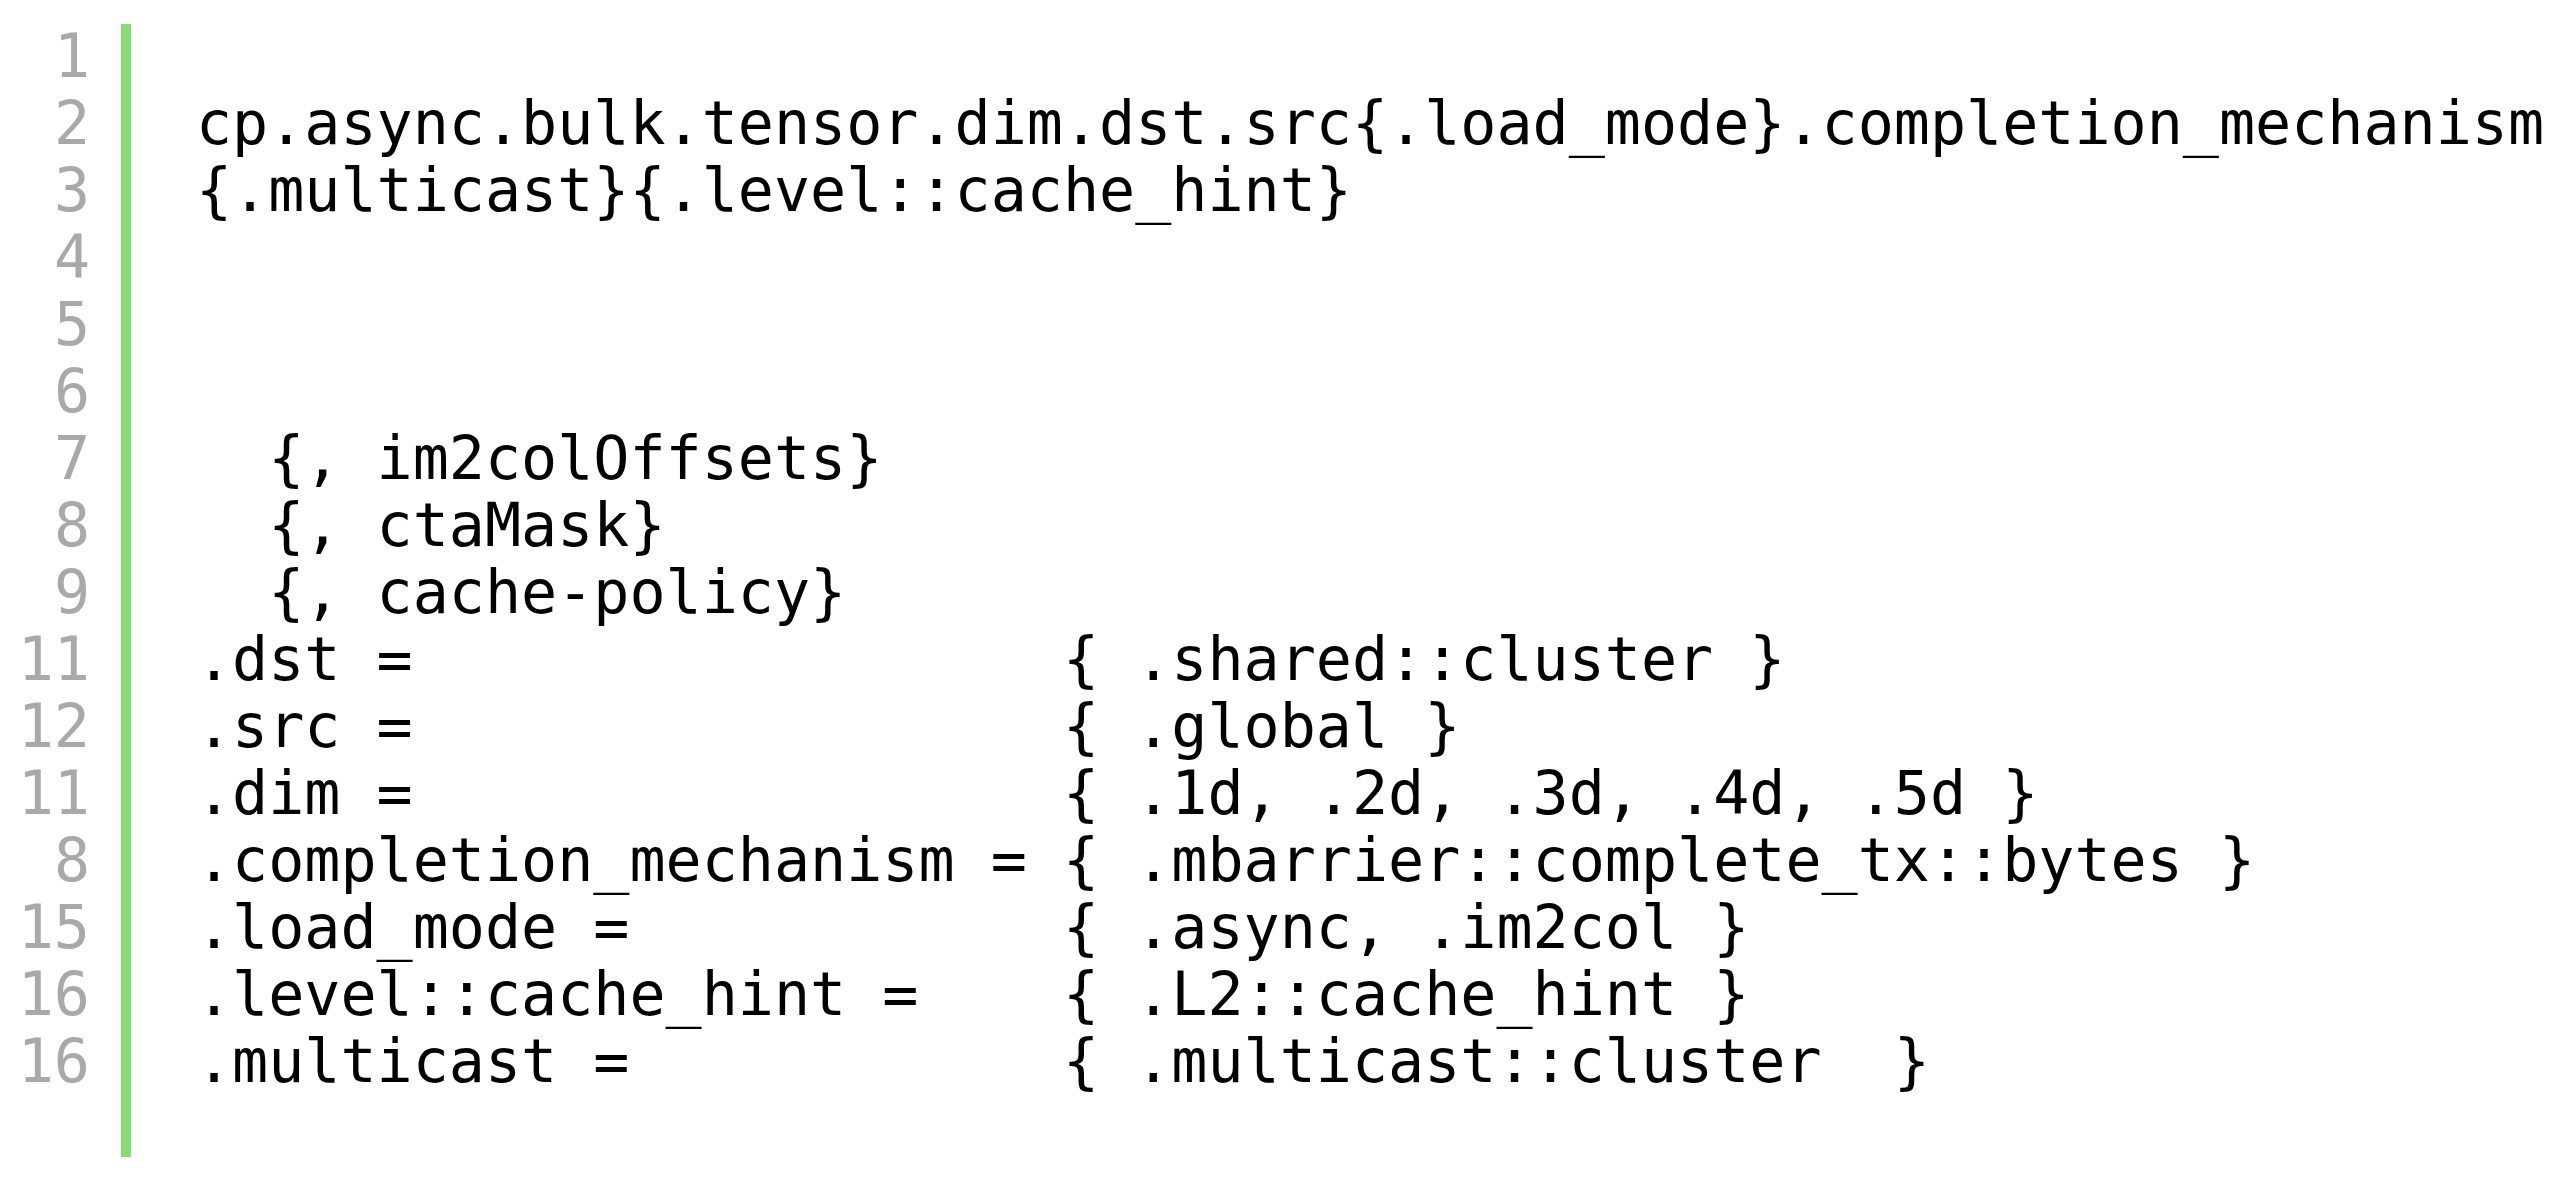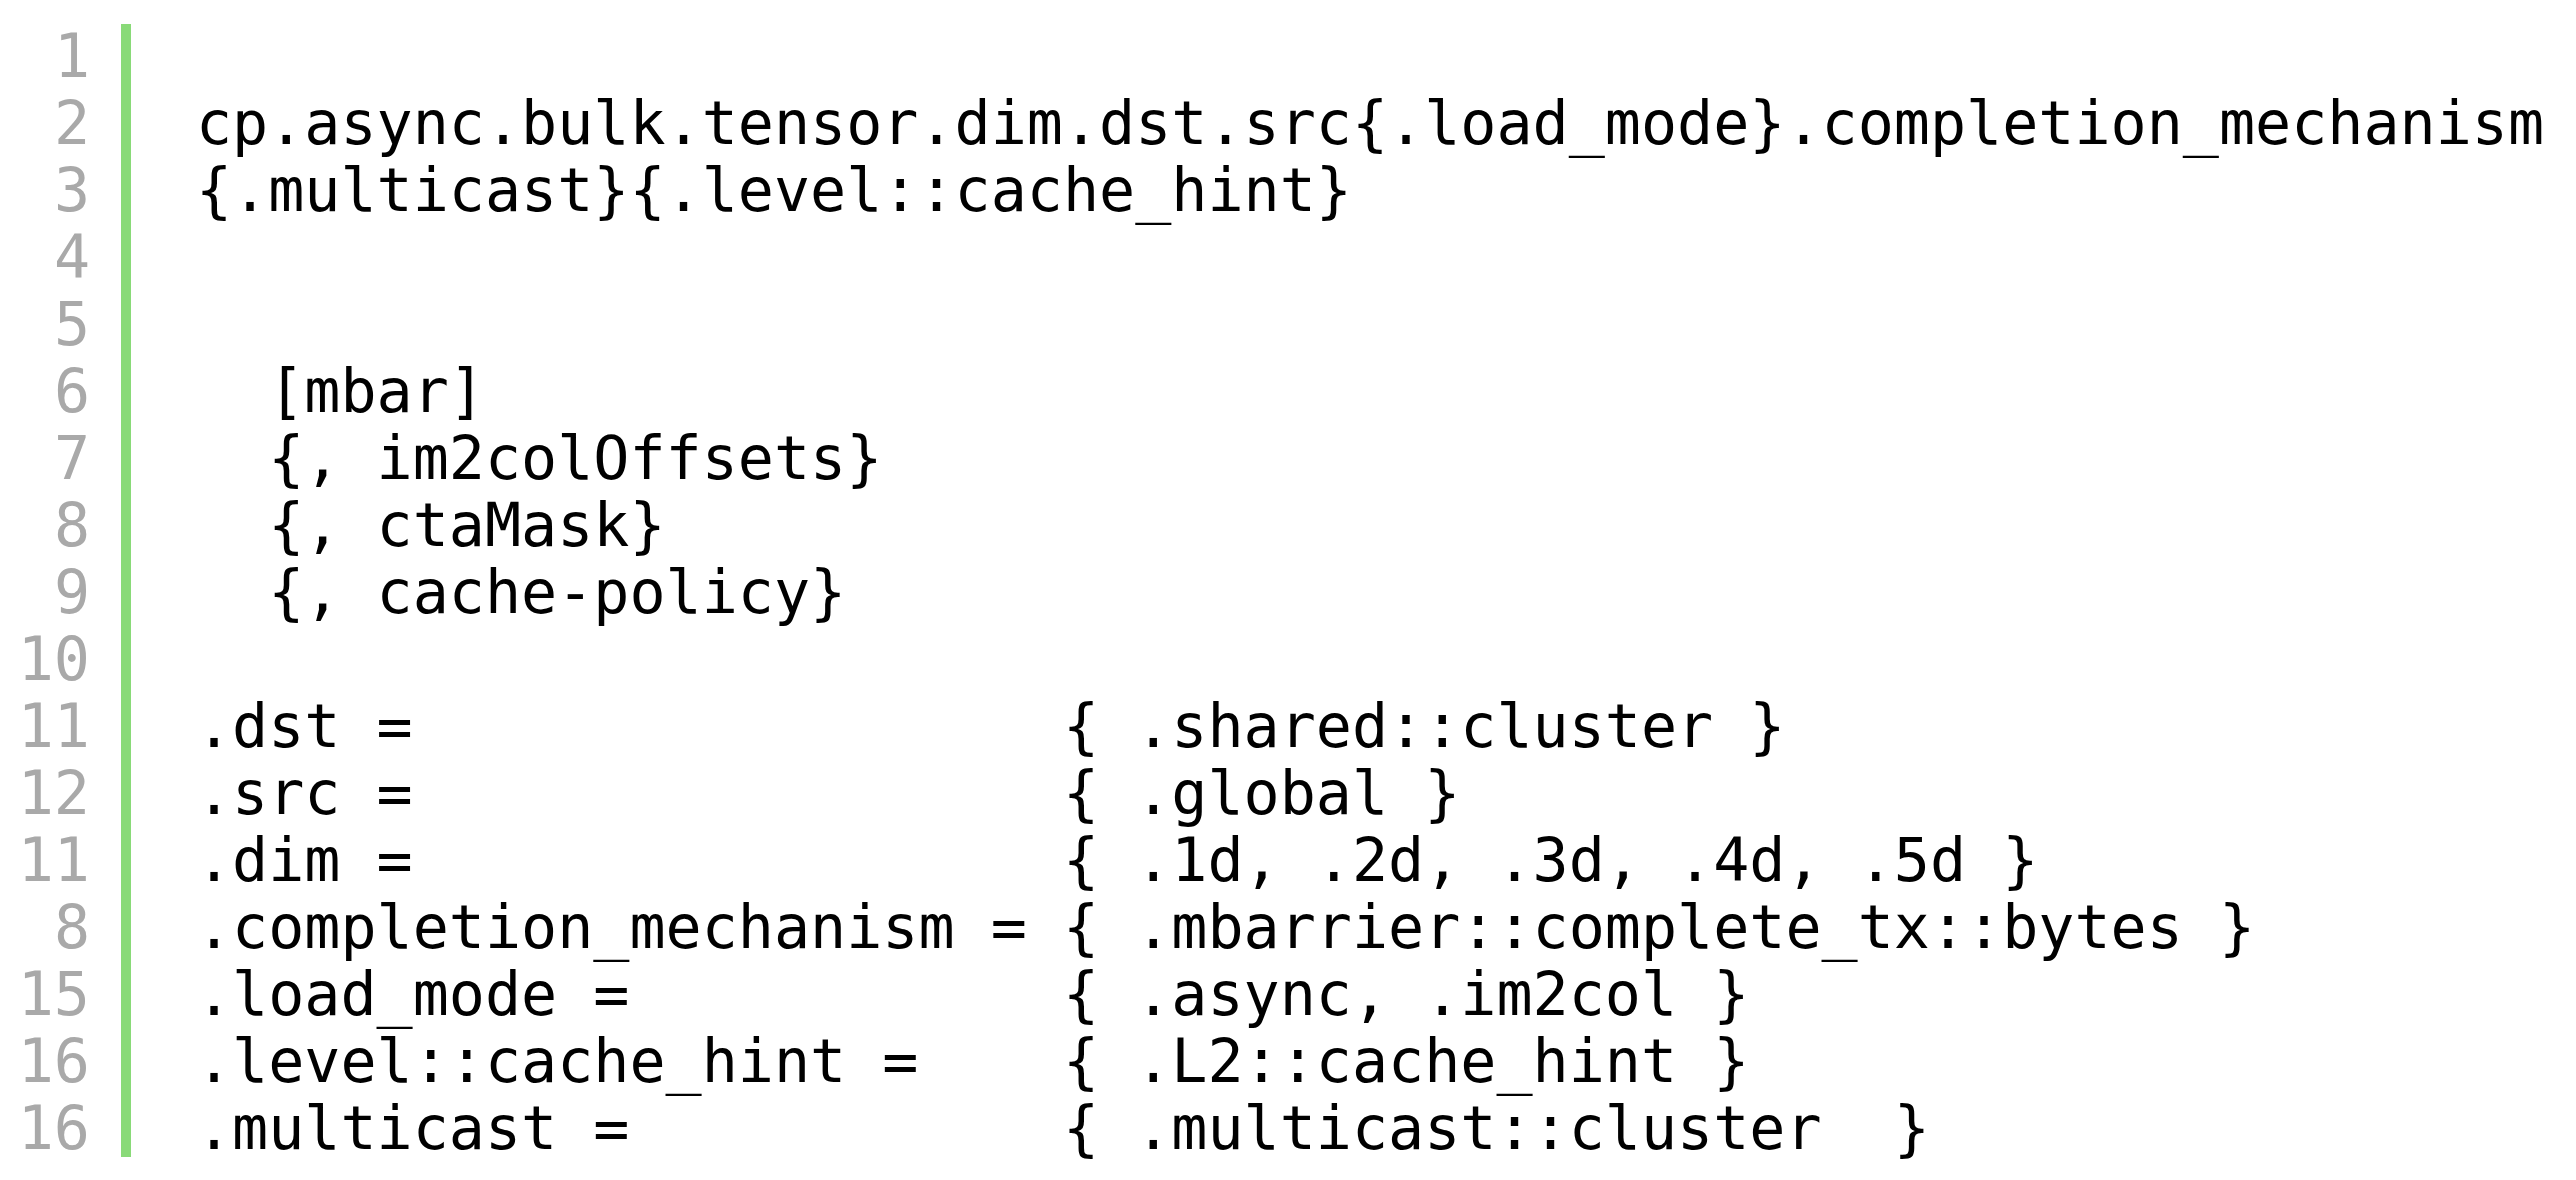--- a/index.html
+++ b/index.html
@@ -63,37 +63,32 @@
       <span class="code">{.multicast}{.level::cache_hint}</span>
     </div>
     <div class="row">
       <span class="num">4</span>
     </div>
     <div class="row">
       <span class="num">5</span>
     </div>
     <div class="row">
       <span class="num">6</span>
-      <span class="code">  [mbar]</span>
     </div>
     <div class="row">
       <span class="num">7</span>
       <span class="code">  {, im2colOffsets}</span>
     </div>
     <div class="row">
       <span class="num">8</span>
       <span class="code">  {, ctaMask}</span>
     </div>
     <div class="row">
       <span class="num">9</span>
       <span class="code">  {, cache-policy}</span>
-    </div>
-    <div class="row">
-      <span class="num">10</span>
-      <span class="code"></span>
     </div>
     <div class="row">
       <span class="num">11</span>
       <span class="code">.dst =                  { .shared::cluster }</span>
     </div>
     <div class="row">
       <span class="num">12</span>
       <span class="code">.src =                  { .global }</span>
     </div>
     <div class="row">

